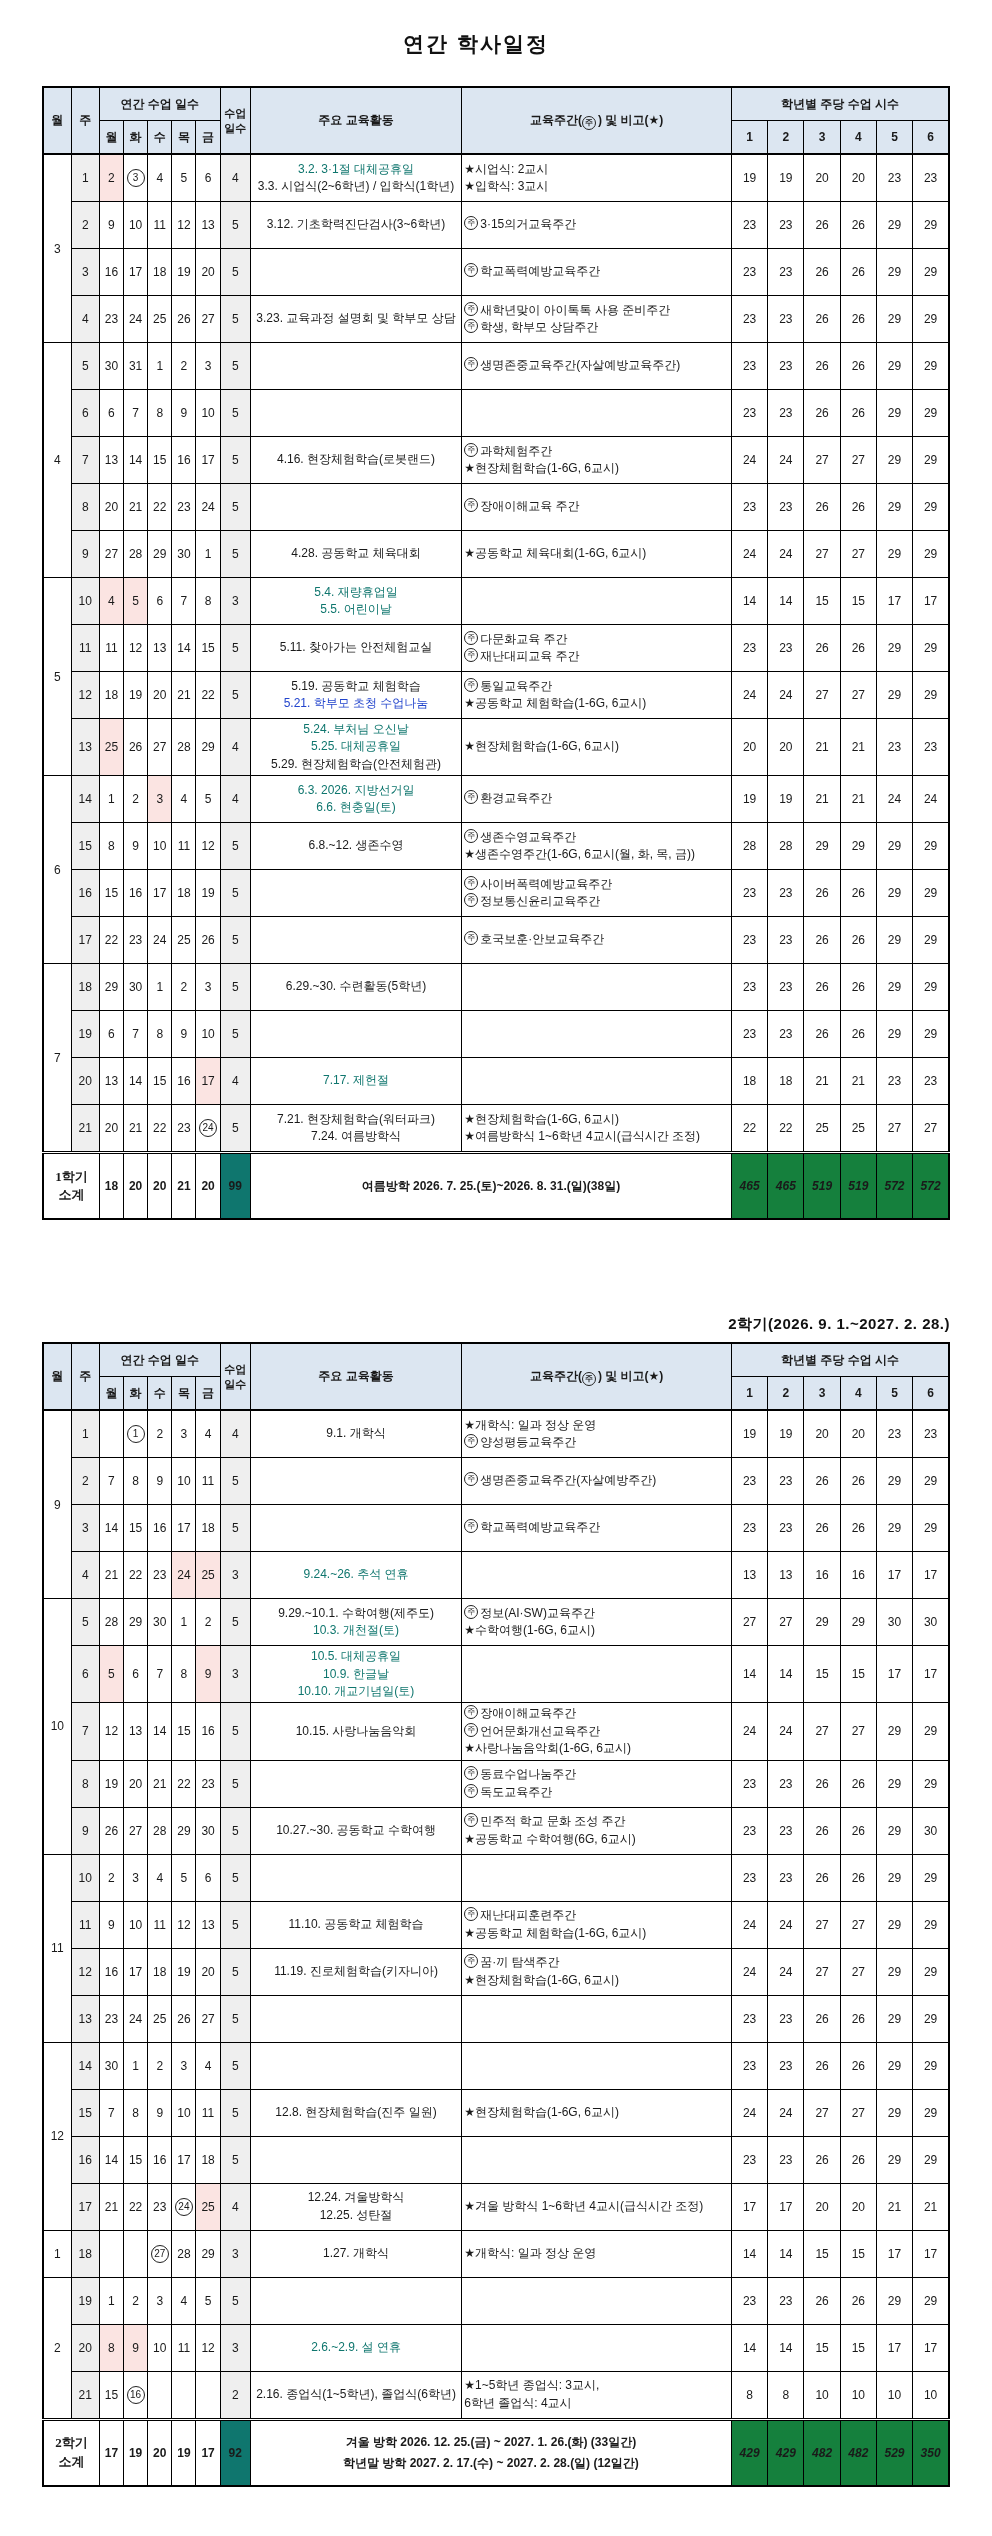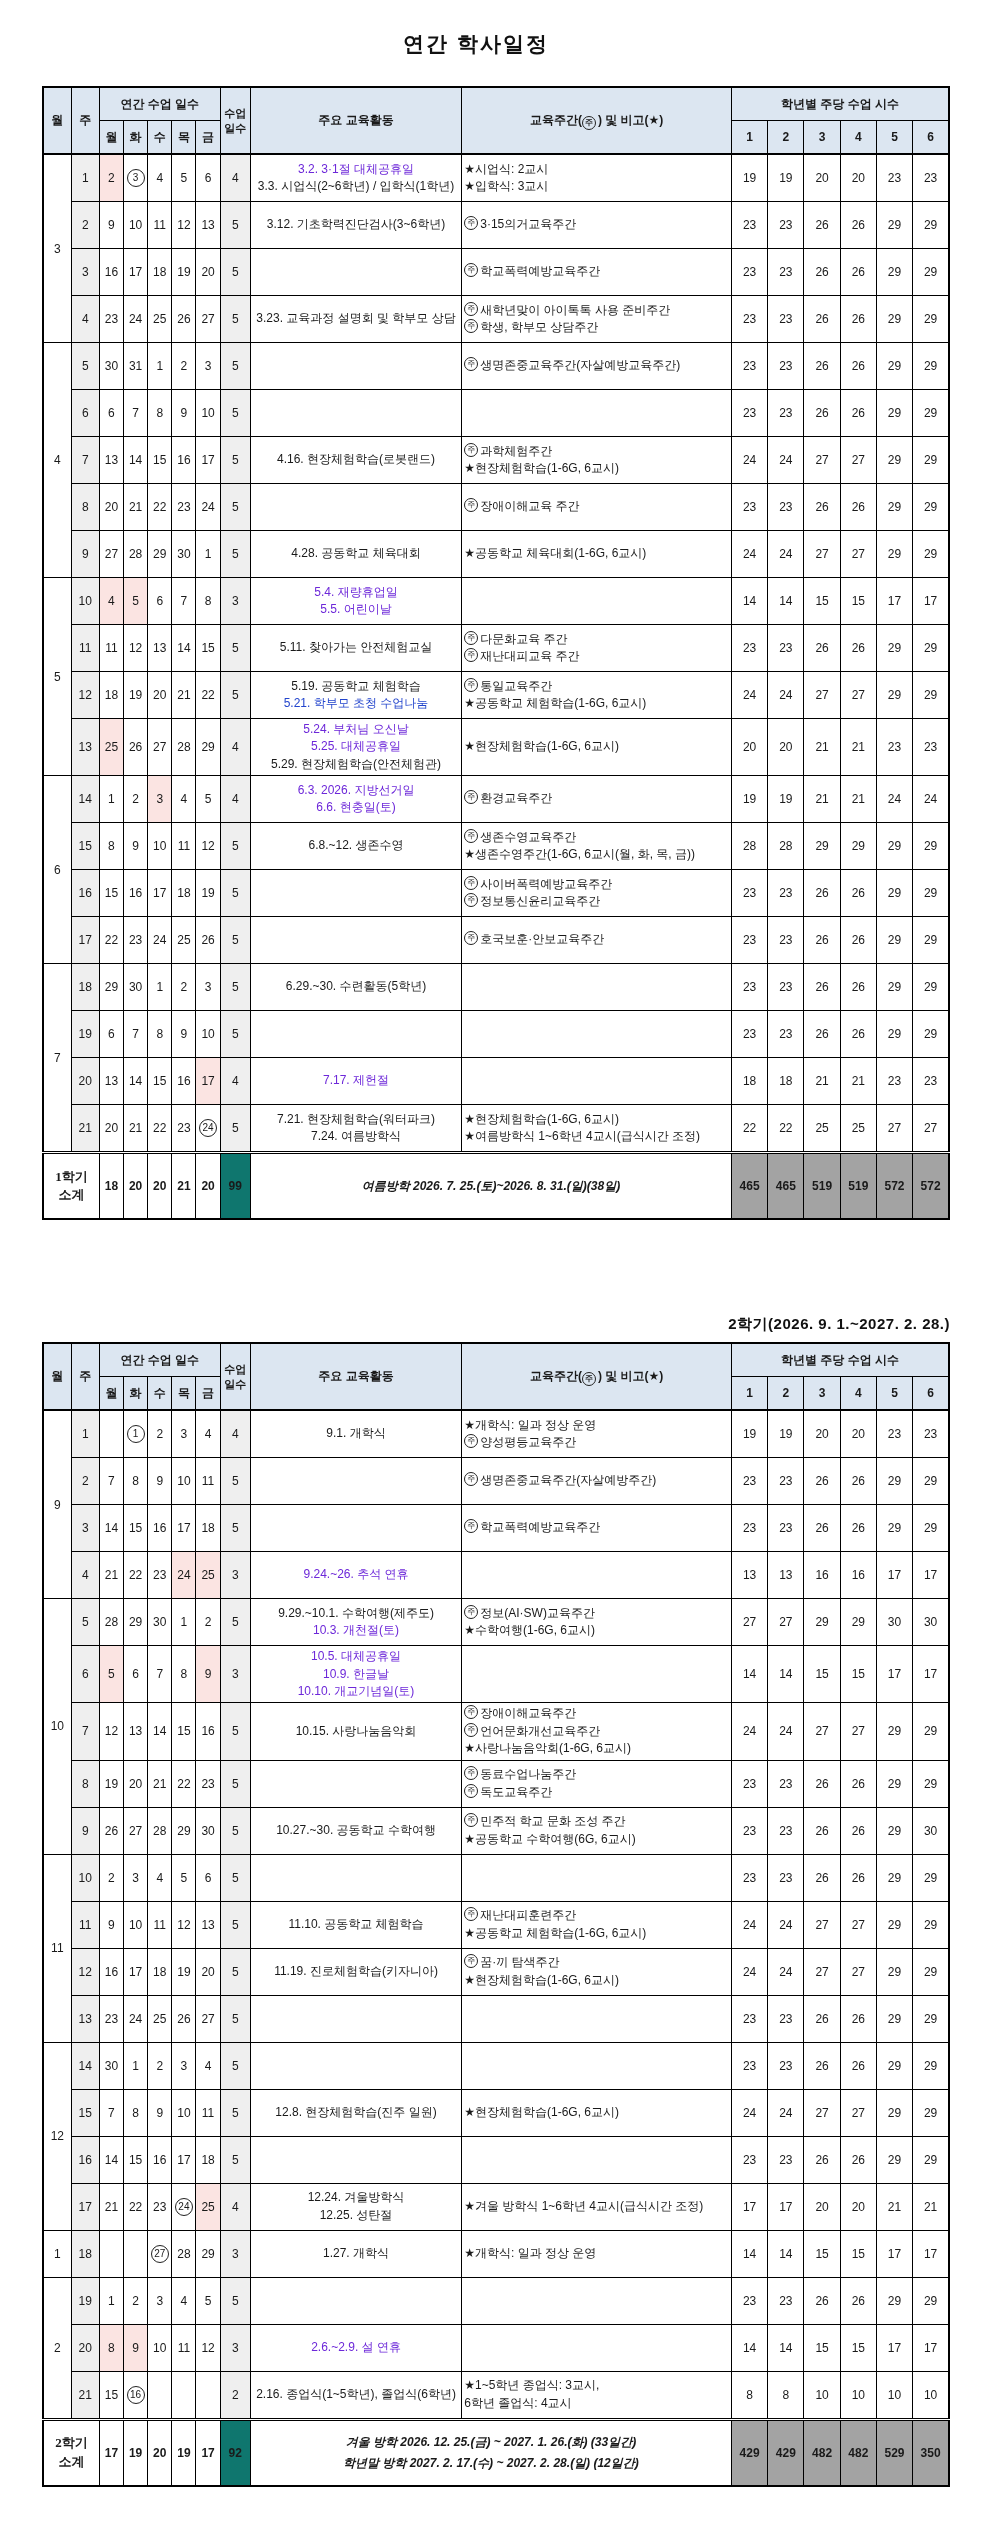--- a/index.html
+++ b/index.html
@@ -40,42 +40,42 @@
   td.c-week{background:#efefef;font-size:12px;}
   td.c-day{background:#ffffff;height:42px;}
   td.c-day.hl{background:#fbe4e2;}
   td.c-count{background:#efefef;}
   td.c-act, td.c-notes{
     text-align:left;font-size:10.5px;line-height:1.45;
     padding:3px 3px 3px 5px;
   }
   td.c-hour{font-size:12px;}
   .line{display:block;}
-  .red{color:#6d28d9;}
+  .red{color:#0f766e;}
   .blue{color:#2244cc;}
   .circnum{
     display:inline-flex;align-items:center;justify-content:center;
     width:16px;height:16px;border:1px solid #222;border-radius:50%;
     font-size:10px;line-height:1;margin:0 auto;
   }
   .circ-ju{
     display:inline-flex;align-items:center;justify-content:center;
     width:12px;height:12px;border:1px solid #222;border-radius:50%;
     font-size:8px;line-height:1;margin-right:2px;vertical-align:-1px;flex:none;
   }
   .note-line{display:flex;align-items:flex-start;}
   .note-line .txt{display:inline;}
   tr.summary td{
     border-top:3px double #000;
     height:60px;font-weight:bold;
   }
   tr.summary td.s-label{font-size:13px;background:#ffffff;line-height:1.4;font-family:Liberation Serif, serif;}
   tr.summary td.s-count{background:#0f766e;}
-  tr.summary td.s-hour{background:#a3a3a3;}
-  tr.summary td.s-vac{font-size:12px;background:#ffffff;line-height:1.7;font-style:italic;}
+  tr.summary td.s-hour{background:#15803d;font-style:italic;}
+  tr.summary td.s-vac{font-size:12px;background:#ffffff;line-height:1.7;}
   .gap{height:95px;}
 </style>
 </head>
 <body>
 
 <div class="page">
   <h1 class="doc-title">연간 학사일정</h1>
 
   <table class="cal" id="table-sem1">
       <colgroup>

